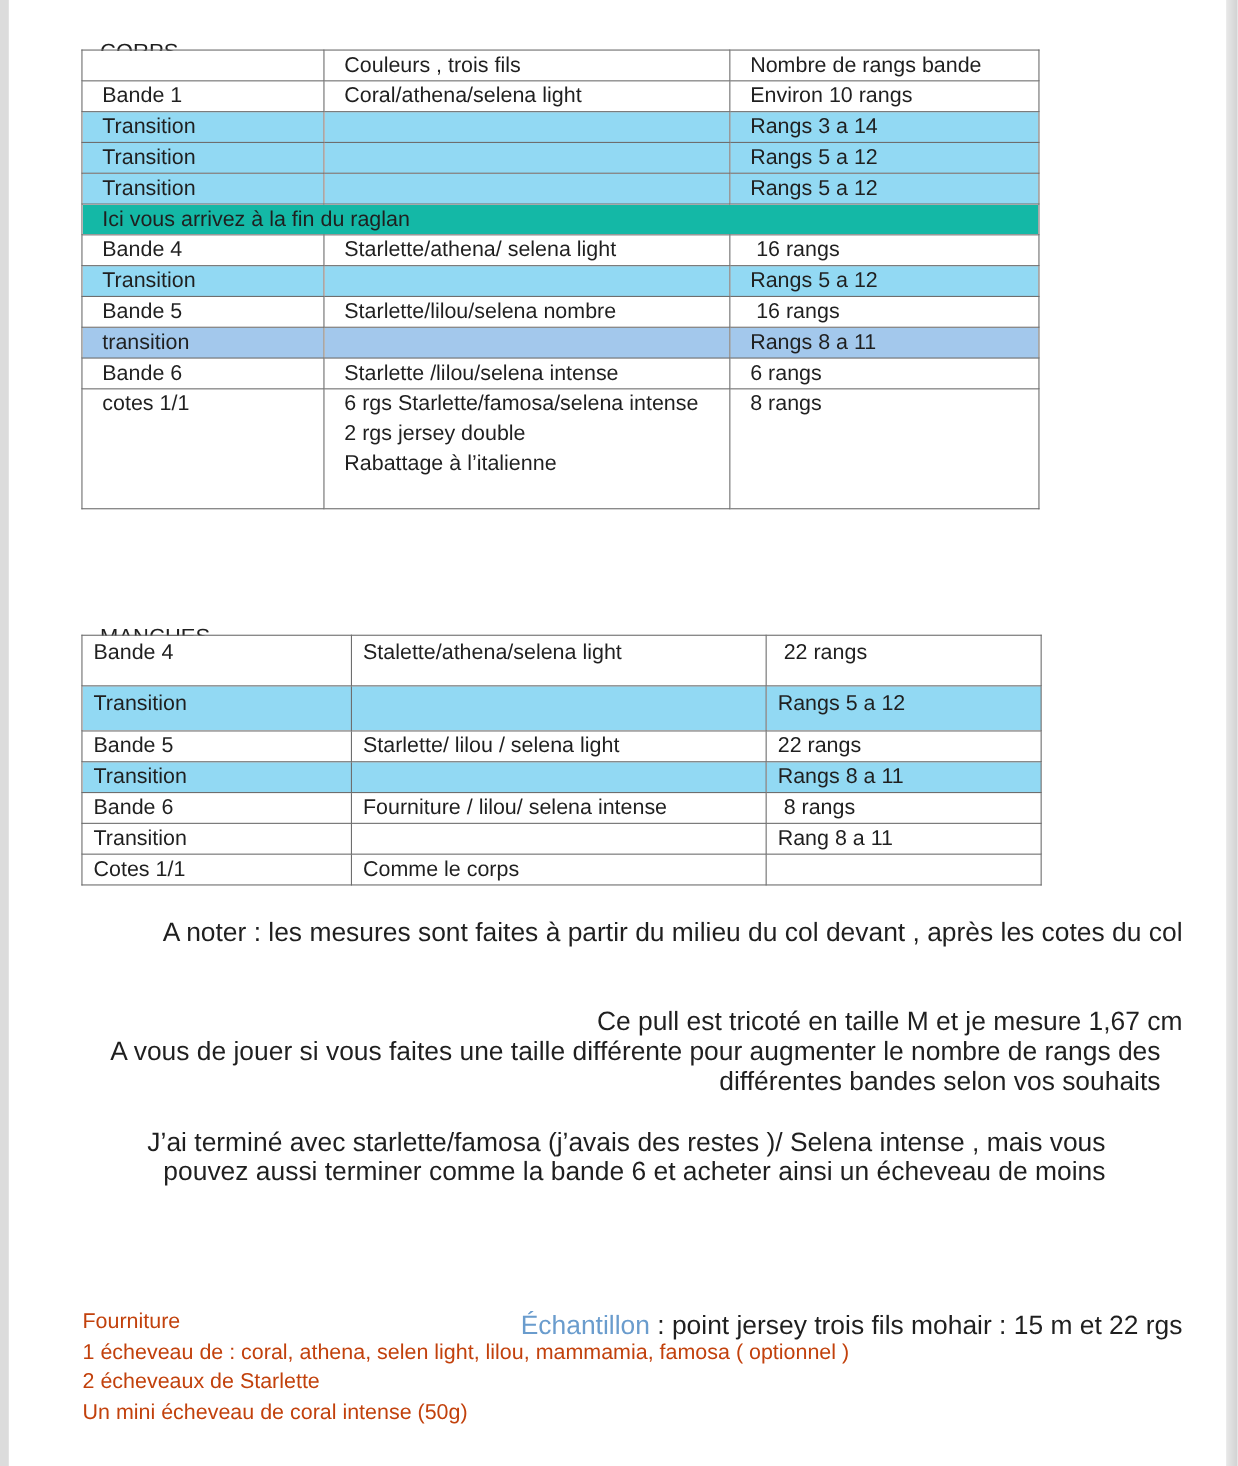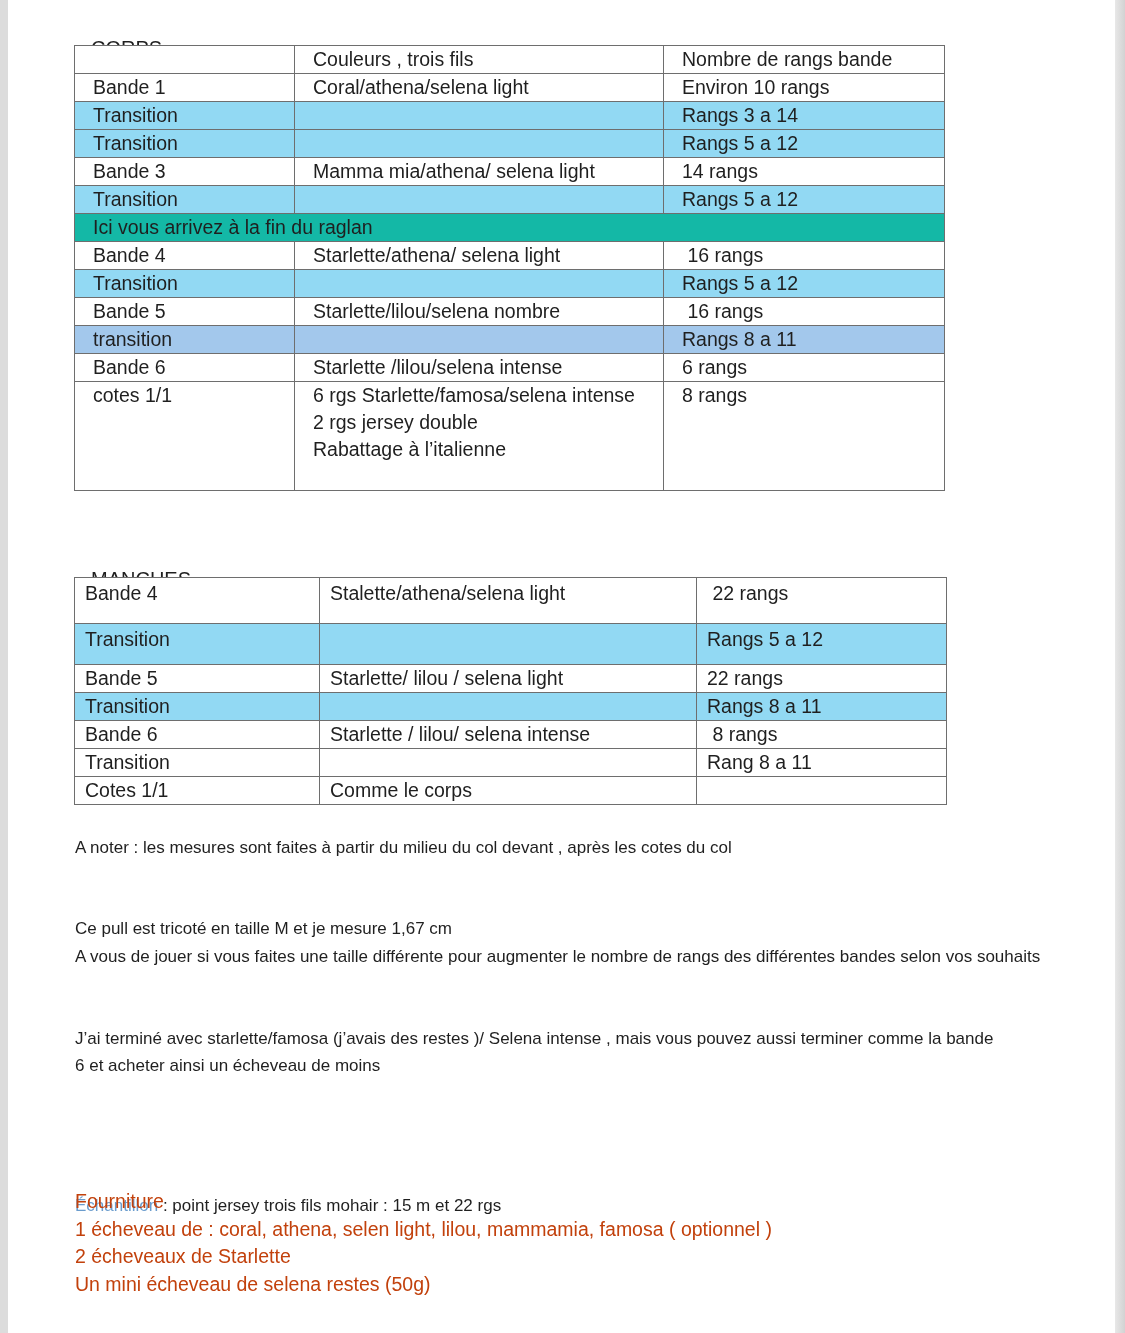--- a/index.html
+++ b/index.html
@@ -47,21 +47,21 @@
     #manches-table col.c1 { width: 245px; }
     #manches-table col.c2 { width: 377px; }
     #manches-table col.c3 { width: 250px; }
     #manches-table tr td { height: 27px; }
     #manches-table tr.h46 td { height: 45px; }
     #manches-table tr.h41 td { height: 40px; line-height: 30px; }
     #manches-table tr.h46 td { line-height: 30px; }
 
     .para {
       position: absolute; left: 75px; width: 1000px; margin: 0;
-      font-size: 17px; line-height: 27px; color: #1f1f1f;
+      font-size: 24px; line-height: 27px; color: #1f1f1f; text-align: right;
     }
     .accent { color: #6a9ccd; }
     .supplies { position: absolute; left: 75px; top: 1188px; margin: 0; font-size: 19.5px; line-height: 27.5px; color: #c2410c; }
     .supplies div { white-space: nowrap; }
   </style>
 </head>
 <body>
 
 <div class="page"></div>
 <div class="right-gutter"></div>
@@ -86,25 +86,20 @@
     </tr>
     <tr class="row-transition">
       <td>Transition</td>
       <td></td>
       <td>Rangs 3 a 14</td>
     </tr>
     <tr class="row-transition">
       <td>Transition</td>
       <td></td>
       <td>Rangs 5 a 12</td>
-    </tr>
-    <tr class="row-plain">
-      <td>Bande 3</td>
-      <td>Mamma mia/athena/ selena light</td>
-      <td>14 rangs</td>
     </tr>
     <tr class="row-transition">
       <td>Transition</td>
       <td></td>
       <td>Rangs 5 a 12</td>
     </tr>
     <tr class="row-highlight">
       <td colspan="3">Ici vous arrivez à la fin du raglan</td>
     </tr>
     <tr class="row-plain">
@@ -167,21 +162,21 @@
       <td>Starlette/ lilou / selena light</td>
       <td>22 rangs</td>
     </tr>
     <tr class="row-transition">
       <td>Transition</td>
       <td></td>
       <td>Rangs 8 a 11</td>
     </tr>
     <tr class="row-plain">
       <td>Bande 6</td>
-      <td>Starlette / lilou/ selena intense</td>
+      <td>Fourniture / lilou/ selena intense</td>
       <td style="white-space:pre"> 8 rangs</td>
     </tr>
     <tr class="row-plain">
       <td>Transition</td>
       <td></td>
       <td>Rang 8 a 11</td>
     </tr>
     <tr class="row-plain">
       <td>Cotes 1/1</td>
       <td>Comme le corps</td>
@@ -193,14 +188,14 @@
 <p class="para" style="top:834px">A noter : les mesures sont faites à partir du milieu du col devant , après les cotes du col</p>
 <p class="para" style="top:915px">Ce pull est tricoté en taille M et je mesure 1,67 cm</p>
 <p class="para" style="top:943px; width:980px">A vous de jouer si vous faites une taille différente pour augmenter le nombre de rangs des différentes bandes selon vos souhaits</p>
 <p class="para" style="top:1025px; width:930px">J’ai terminé avec starlette/famosa (j’avais des restes )/ Selena intense , mais vous pouvez aussi terminer comme la bande 6 et acheter ainsi un écheveau de moins</p>
 <p class="para" style="top:1192px"><span class="accent">Échantillon</span><span> : point jersey trois fils mohair : 15 m et 22 rgs</span></p>
 
 <div class="supplies">
   <div>Fourniture</div>
   <div>1 écheveau de : coral, athena, selen light, lilou, mammamia, famosa ( optionnel )</div>
   <div>2 écheveaux de Starlette</div>
-  <div>Un mini écheveau de selena restes (50g)</div>
+  <div>Un mini écheveau de coral intense (50g)</div>
 </div>
 
 </body></html>

